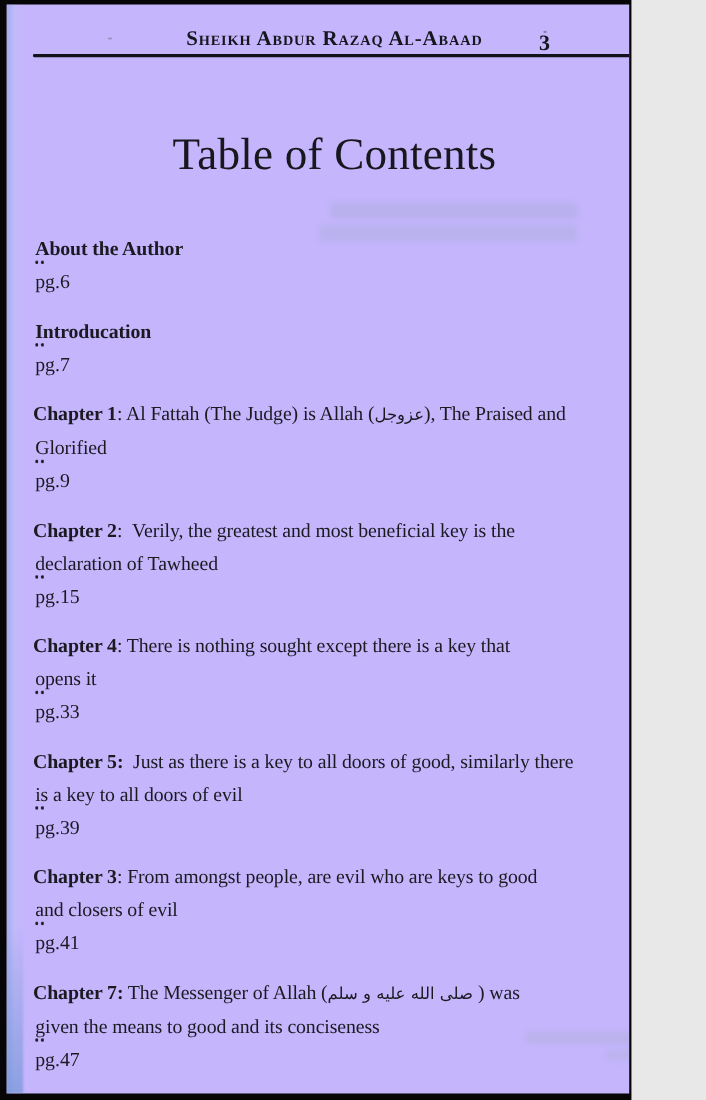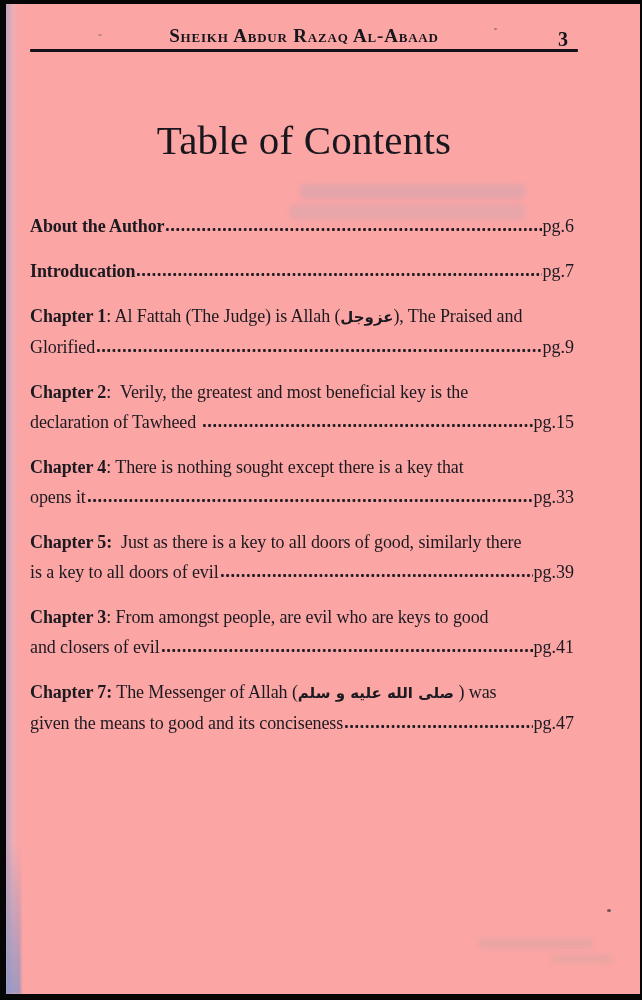--- a/index.html
+++ b/index.html
@@ -1,20 +1,20 @@
 <!DOCTYPE html>
 <html><head>
 <meta charset="utf-8">
 <style>
   html,body { margin:0; padding:0; background:#e8e8e8; }
   .scan {
     position:relative;
-    width:642px; height:1000px;
+    width:574px; height:1000px;
     box-sizing:border-box;
-    background:#fca5a5;
+    background:#c4b5fd;
     border:solid #060606;
     border-width:4px 2px 6px 6px;
     overflow:hidden;
     font-family:"Liberation Serif", serif;
     color:#1a1a20;
   }
   
   .left-blue {
     position:absolute; left:0; top:0; bottom:0; width:13px;
     background:linear-gradient(to right, rgba(125,162,215,0.45), rgba(180,205,235,0.22) 55%, rgba(255,255,255,0));
@@ -54,26 +54,27 @@
   }
   
   .toc {
     position:absolute; left:24px; top:207px; width:544px;
   }
   .toc-entry { margin:0 0 15px 0; }
   .toc-line {
     display:flex; align-items:baseline;
     line-height:30px; font-size:18px;
     white-space:pre;
+    flex-direction:column;
   }
   .toc-text { letter-spacing:-0.1px; }
   .toc-text .bold { font-weight:bold; }
   .toc-text .arabic {
     font-family:"DejaVu Sans", sans-serif;
-    font-weight:bold; font-size:15px;
+    font-weight:normal; font-size:15px;
     letter-spacing:0;
   }
   .leader { flex:1 1 auto; position:relative; margin:0 1px 0 2px; min-width:8px; }
   .leader::before {
     content:""; position:absolute; left:0; right:0; bottom:1px; height:3px;
     background-image:radial-gradient(circle at 1.4px 1.5px, #1c1c22 1.25px, rgba(0,0,0,0) 1.7px);
     background-size:5.2px 3px; background-repeat:repeat-x;
   }
   .page-ref { flex:0 0 auto; }
   

